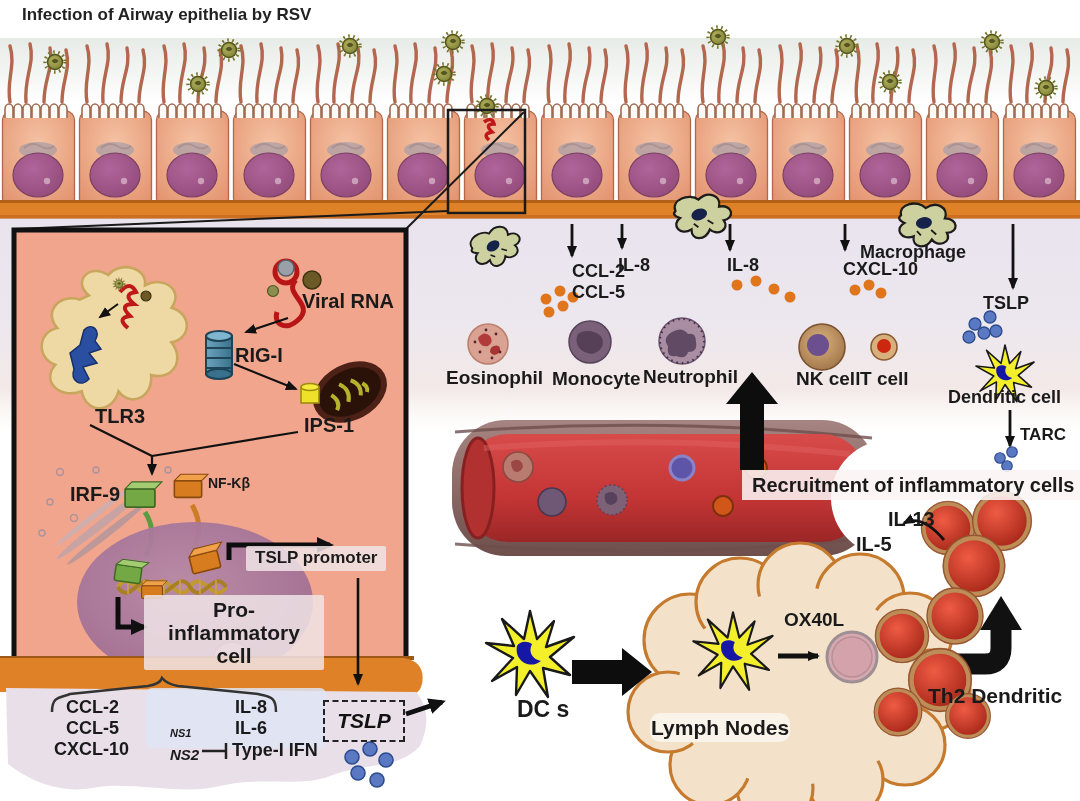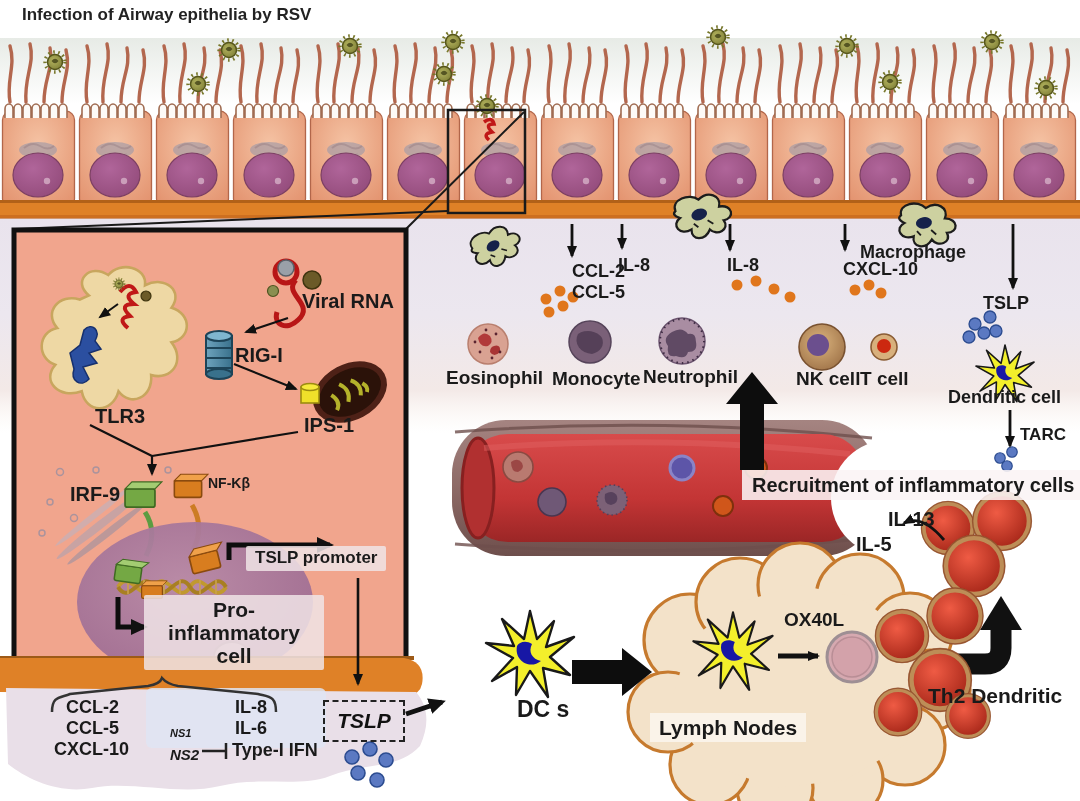--- a/index.html
+++ b/index.html
@@ -3,21 +3,21 @@
 <meta charset="utf-8">
 <style>
   html,body{margin:0;padding:0;background:#fff;}
   #fig{position:relative;width:1080px;height:801px;background:#ffffff;overflow:hidden;
        font-family:"Liberation Sans",sans-serif;}
   #art{position:absolute;left:0;top:0;}
   .lbl{position:absolute;font-weight:bold;color:#1a1a1a;white-space:nowrap;line-height:1.1;}
   .it{font-style:italic;}
   .tag{background:rgba(240,228,230,.85);padding:3px 9px;border-radius:2px;margin-left:14px;}
   .tagw{background:rgba(250,244,245,.88);padding:4px 10px;}
-  .tagn{background:rgba(250,246,238,.85);padding:3px 9px;}
+  .tagn{background:rgba(250,246,238,.85);padding:3px 1px;border-radius:10px;}
   .ctr{text-align:center;}
   .dashedbox{position:absolute;border:2.5px dashed #222;display:flex;align-items:center;
              justify-content:center;font-weight:bold;font-style:italic;color:#111;}
 </style>
 </head>
 <body>
 
 <div id="fig">
 
 <svg id="art" width="1080" height="801" viewBox="0 0 1080 801" xmlns="http://www.w3.org/2000/svg">

